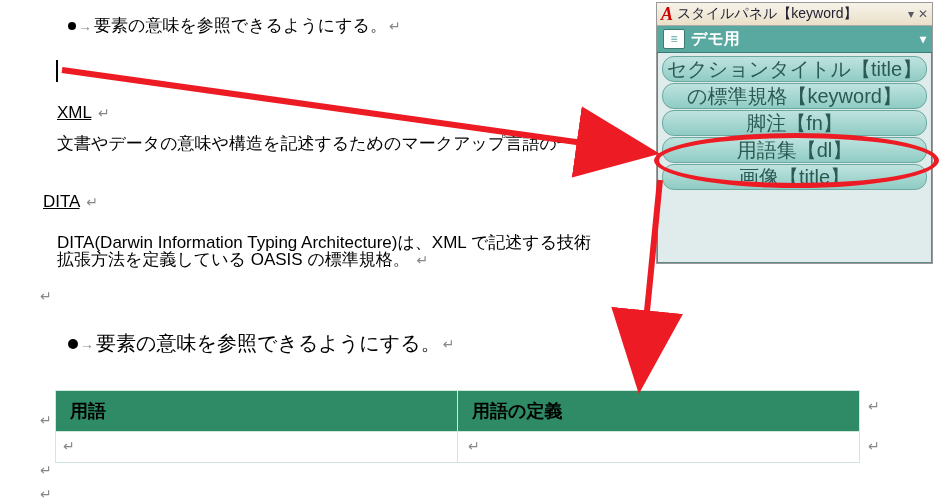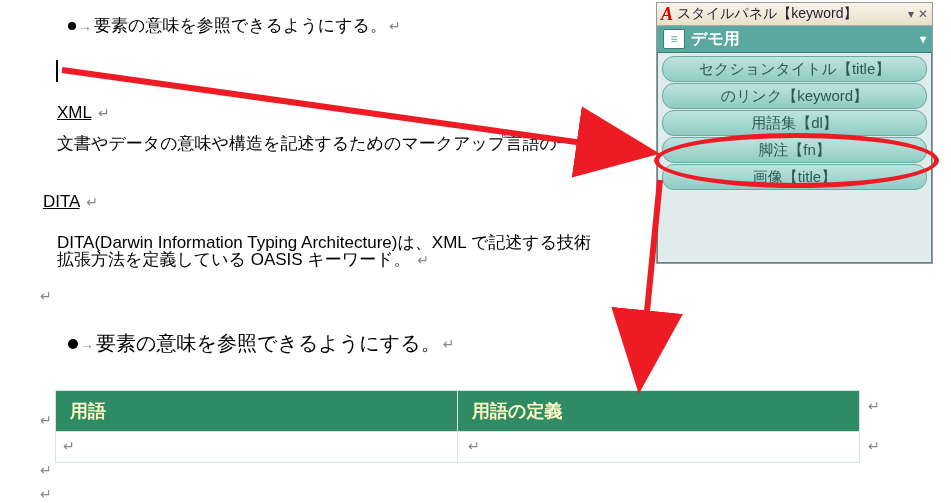--- a/index.html
+++ b/index.html
@@ -114,21 +114,21 @@
     padding: 2px 2px;
     position: relative;
   }
   .pill {
     height: 24px;
     margin: 1px 3px;
     border-radius: 12px;
     background: linear-gradient(#bfe3df, #8fccc4);
     border: 1px solid #6aa8a0;
     text-align: center;
-    font-size: 15px;
+    font-size: 20px;
     color: #2b5a54;
     line-height: 24px;
     position: relative;
   }
   .pill.truncated { color: #6aa39c; }
 
   
   .callout-oval {
     position: absolute;
     left: 654px;
@@ -142,21 +142,21 @@
 
   
   .dl-table {
     position: absolute;
     left: 55px; top: 390px;
     width: 805px;
     border-collapse: collapse;
   }
   .dl-table th {
     background: #2e8b65;
-    color: #fef9c3;
+    color: #000000;
     text-align: left;
     font-weight: bold;
     font-size: 18px;
     padding: 8px 14px;
     border: 1px solid #cfe7dc;
   }
   .dl-table td {
     border: 1px solid #cfe7dc;
     height: 28px;
   }
@@ -196,21 +196,21 @@
 </div>
 
 <div class="term" style="left:43px; top:192px;">
   <span class="u">DITA</span>
   <span class="para-mark">↵</span>
 </div>
 <div class="def" style="left:57px; top:231px;">
   <span>DITA(Darwin Information Typing Architecture)は、XML で記述する技術</span>
 </div>
 <div class="def" style="left:57px; top:248px;">
-  <span>拡張方法を定義している OASIS キーワード。</span>
+  <span>拡張方法を定義している OASIS の標準規格。</span>
   <span class="para-mark">↵</span>
 </div>
 
 <span class="end-mark" style="left:40px; top:288px;">↵</span>
 
 <div class="bullet-line" style="left:68px; top:330px; font-size:20px;">
   <span class="bullet-dot" style="width:10px;height:10px;"></span>
   <span class="bullet-tab">→</span>
   <span>要素の意味を参照できるようにする。</span>
   <span class="para-mark">↵</span>
@@ -245,23 +245,23 @@
     <span style="font-size:12px;color:#556;margin-left:4px;">✕</span>
   </div>
   <div class="panel-subhead">
     <span class="list-icon">≡</span>
     <span>デモ用</span>
     <span style="flex:1"></span>
     <span style="font-size:12px;">▾</span>
   </div>
   <div class="panel-body">
     <div class="pill"><span>セクションタイトル【title】</span></div>
-    <div class="pill"><span>のリンク【keyword】</span></div>
+    <div class="pill"><span>の標準規格【keyword】</span></div>
+    <div class="pill"><span>脚注【fn】</span></div>
     <div class="pill"><span>用語集【dl】</span></div>
-    <div class="pill"><span>脚注【fn】</span></div>
     <div class="pill"><span>画像【title】</span></div>
   </div>
 </div>
 
 <div class="callout-oval"></div>
 
 <svg class="overlay">
   <defs>
     <marker id="arrowhead" markerWidth="14" markerHeight="12" refX="12" refY="6" orient="auto">
       <polygon points="0,0 14,6 0,12" fill="#ed1c24"></polygon>

